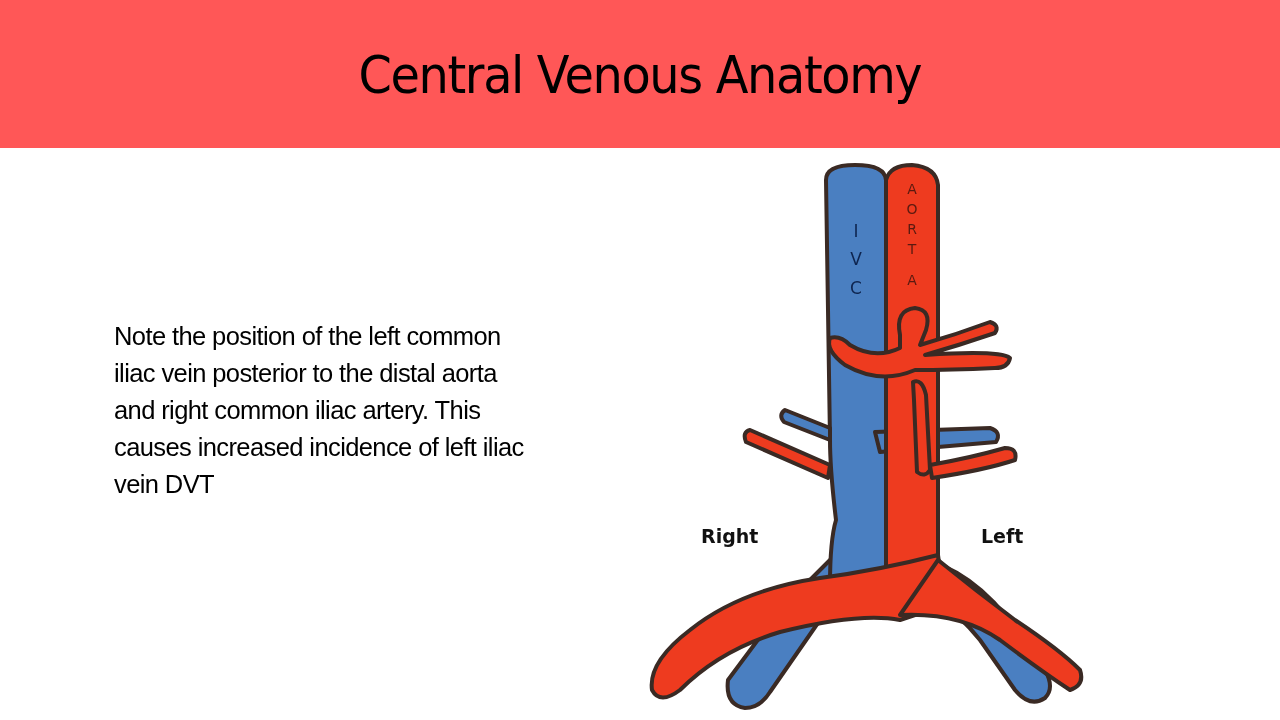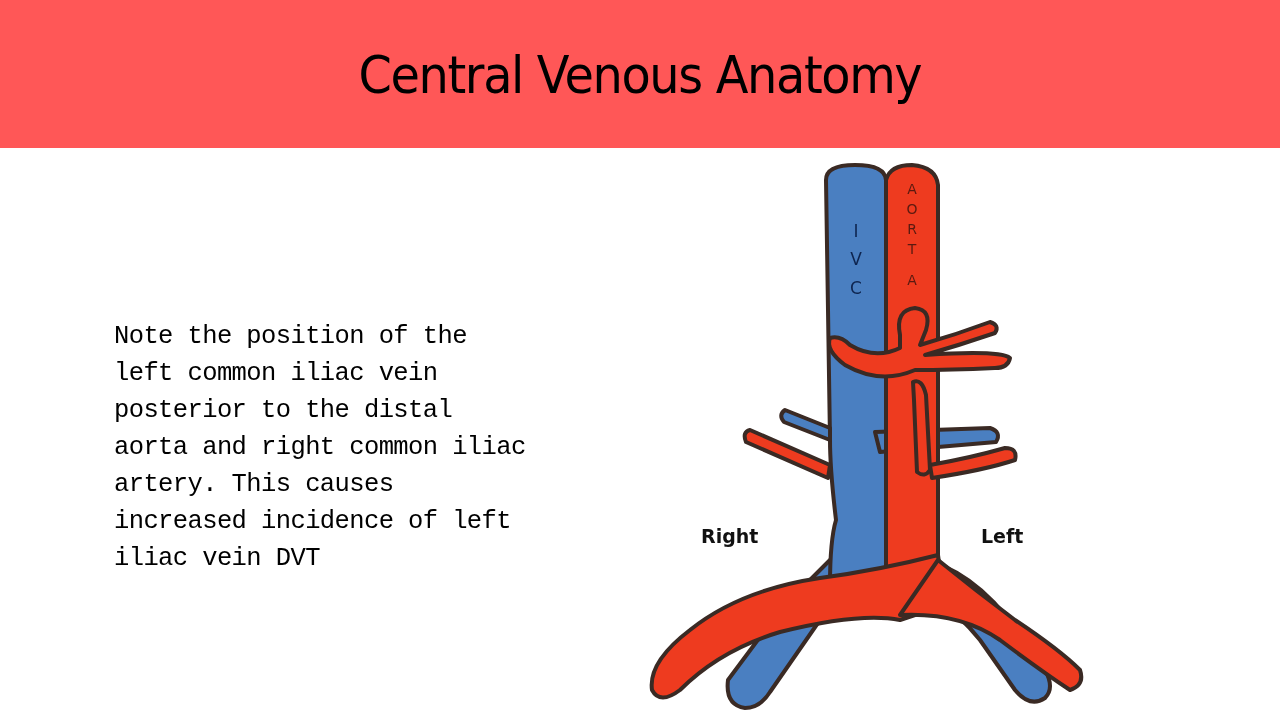--- a/index.html
+++ b/index.html
@@ -1,19 +1,19 @@
 <!DOCTYPE html>
 <html><head>
 <meta charset="utf-8">
 <style>
   html, body { margin:0; padding:0; }
   body { width:1280px; height:720px; background:#ffffff; position:relative; overflow:hidden; font-family:"Liberation Sans", sans-serif; }
   .header { position:absolute; left:0; top:0; width:1280px; height:148px; background:#ff5757; display:flex; align-items:center; justify-content:center; }
   .title { font-family:"DejaVu Sans", sans-serif; font-size:52px; color:#000; letter-spacing:-1.5px; transform:scaleX(0.92); margin-top:2px; }
-  .body-text { position:absolute; left:114px; top:318px; width:420px; font-family:Liberation Mono, monospace; font-size:25.5px; line-height:37px; color:#000; letter-spacing:-0.6px; }
+  .body-text { position:absolute; left:114px; top:318px; width:420px; font-family:Liberation Sans, sans-serif; font-size:25.5px; line-height:37px; color:#000; letter-spacing:-0.6px; }
   .diagram { position:absolute; left:640px; top:160px; width:460px; height:560px; }
   .lbl { font-family:"DejaVu Sans", sans-serif; font-weight:bold; font-size:19px; fill:#111; }
   .vlbl { font-family:"DejaVu Sans", sans-serif; font-size:17px; fill:#0e2550; }
   .albl { font-family:"DejaVu Sans", sans-serif; font-size:14px; fill:#5a1a10; }
 </style>
 </head>
 <body>
 
 <div class="header">
   <div class="title">Central Venous Anatomy</div>

